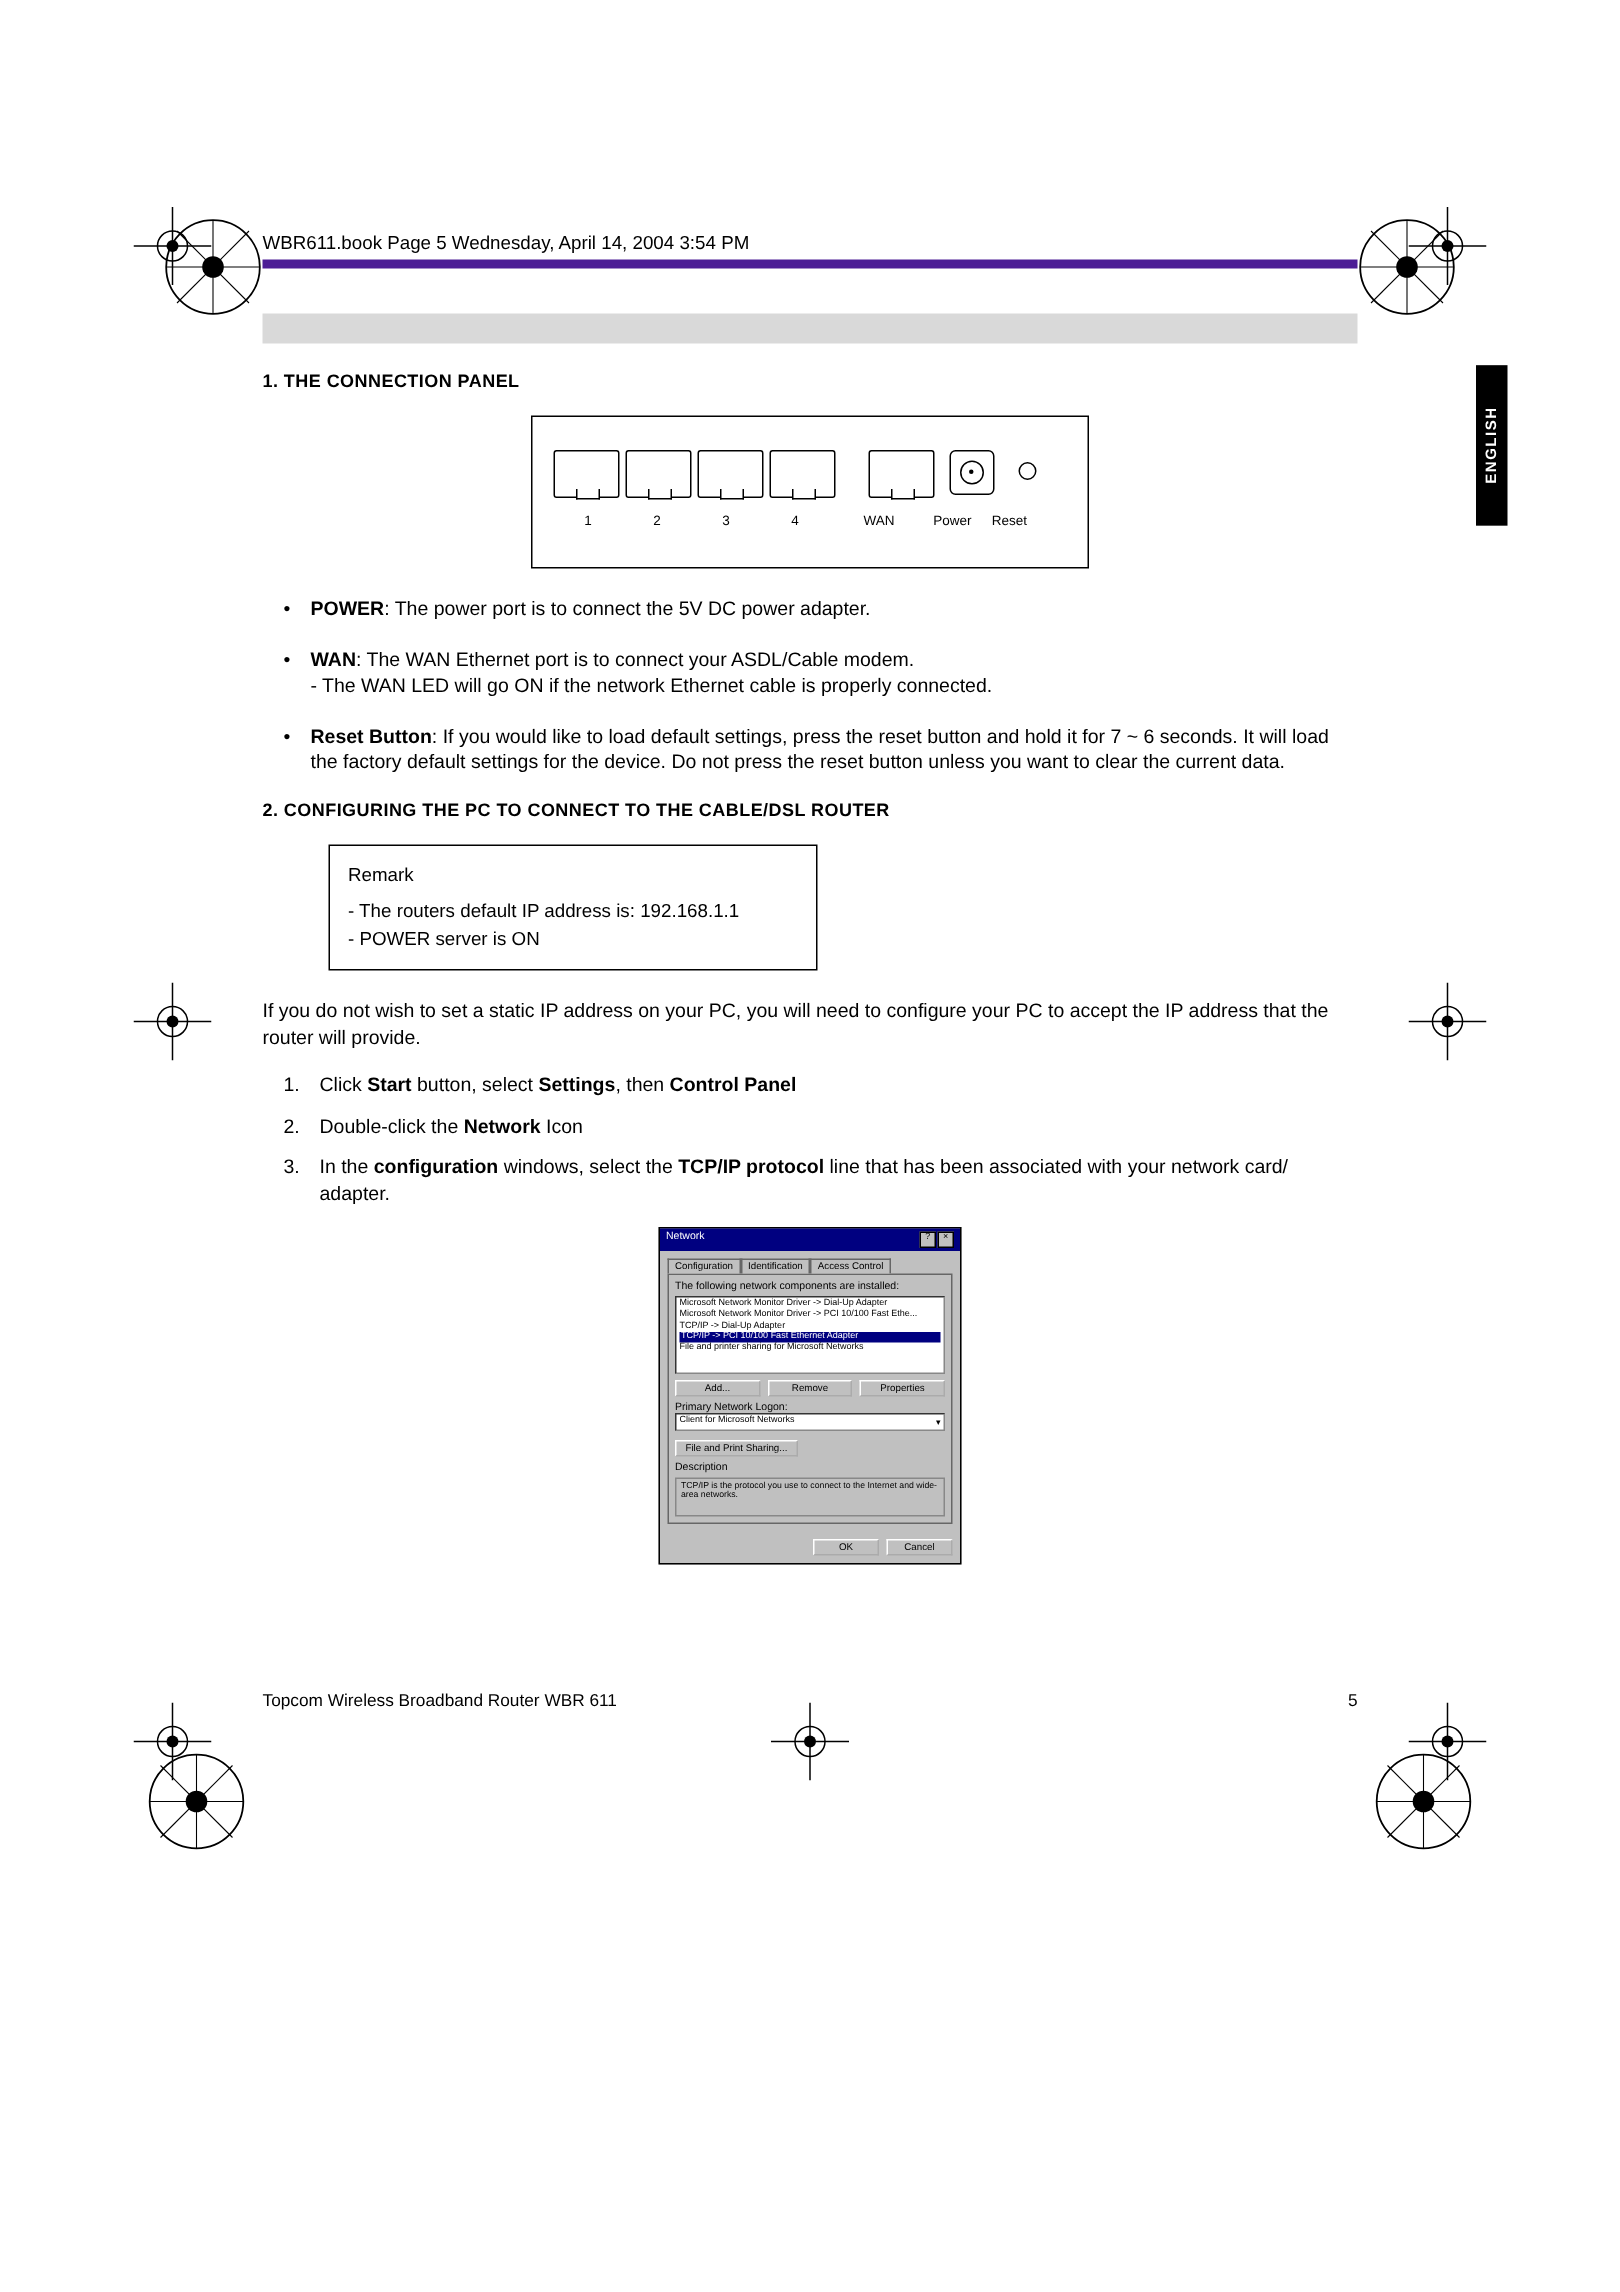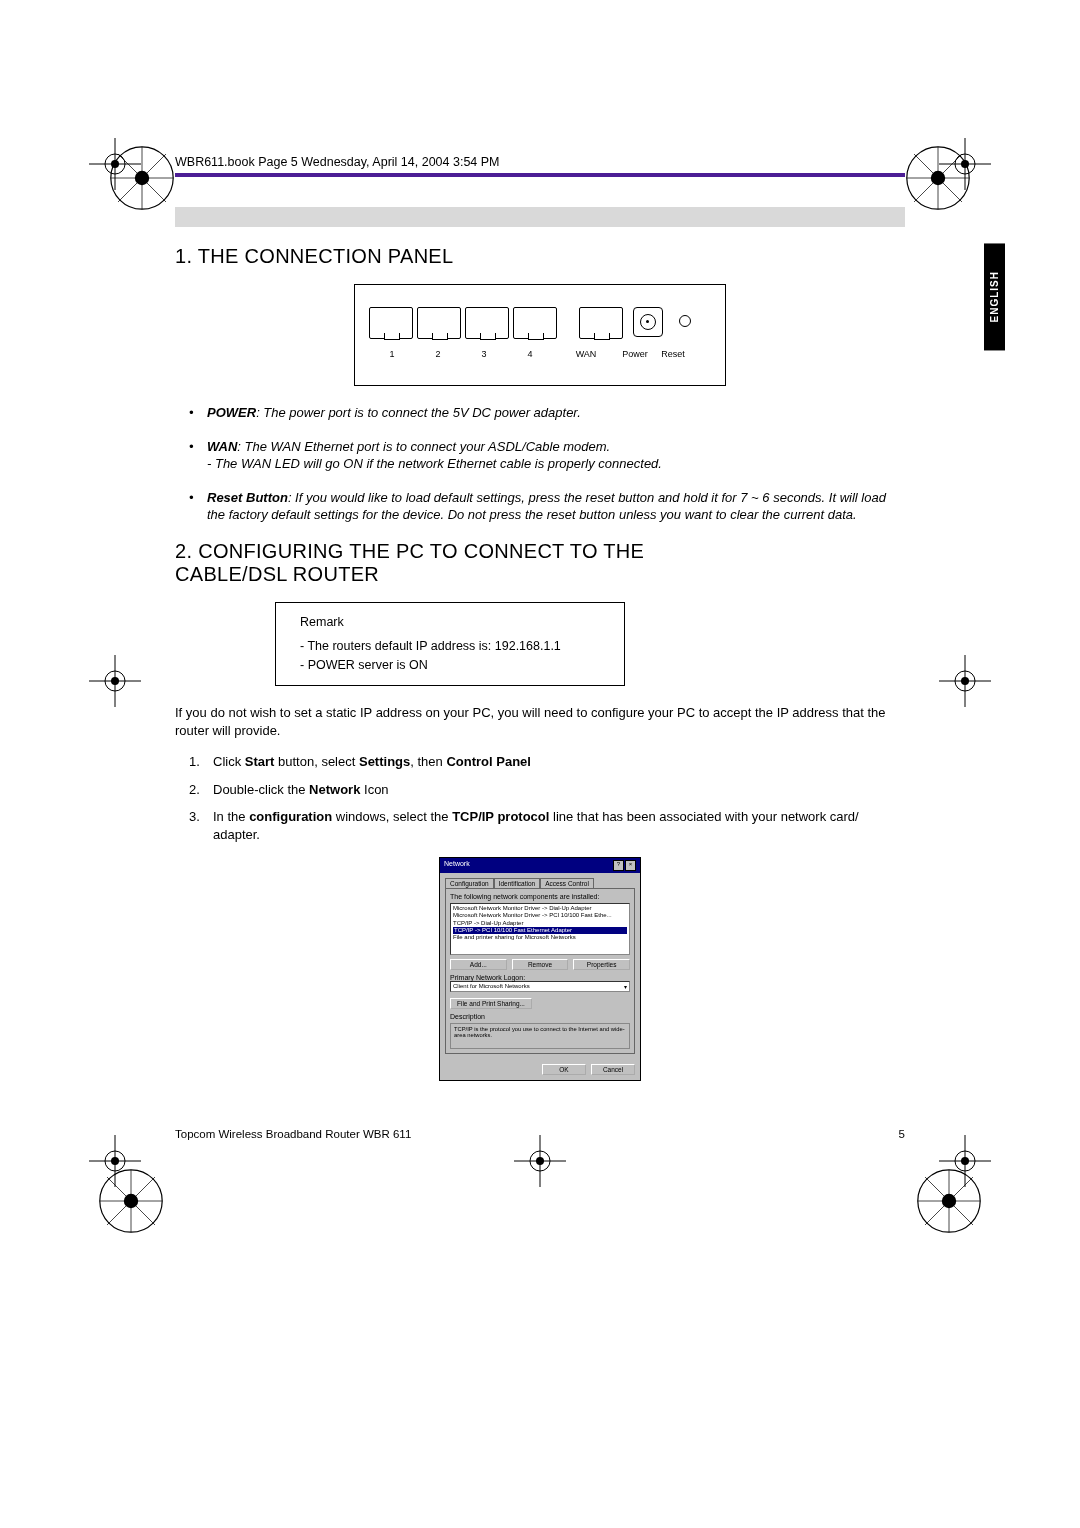--- a/index.html
+++ b/index.html
@@ -14,32 +14,32 @@
     position: relative;
   }
   .page {
     position: absolute;
     left: 175px;
     top: 155px;
     width: 730px;
   }
   .print-header {
     font-size: 12.5px;
-    border-bottom: 4px solid #4c1d95;
+    border-bottom: 6px solid #4c1d95;
     padding-bottom: 4px;
     margin-bottom: 30px;
   }
   .grey-bar {
     background: #d9d9d9;
     height: 20px;
     margin-bottom: 18px;
   }
   .section-title {
-    font-weight: normal;
-    font-size: 20px;
+    font-weight: bold;
+    font-size: 12px;
     margin: 10px 0 16px 0;
     letter-spacing: 0.3px;
   }
   .lang-tab {
     position: absolute;
     right: -100px;
     top: 88px;
     background: #000;
     color: #fff;
     font-size: 10px;
@@ -144,28 +144,28 @@
   }
   .panel-labels {
     position: absolute;
     top: 64px;
     left: 14px;
     width: 340px;
     font-size: 9px;
     display: flex;
   }
   .plabel { text-align: center; }
-  .bullet-list { margin: 0 0 0 14px; padding: 0; list-style: none; font-style: italic; }
+  .bullet-list { margin: 0 0 0 14px; padding: 0; list-style: none; }
   .bullet-list > li { position: relative; margin-bottom: 16px; padding-left: 18px; line-height: 1.35; }
   .bullet-list > li::before { content: "•"; position: absolute; left: 0; top: 0; }
   .remark-box {
     border: 1px solid #000;
     width: 300px;
-    margin: 6px 0 18px 100px;
-    padding: 10px 24px;
+    margin: 6px 0 18px 44px;
+    padding: 10px 12px;
     font-size: 12.5px;
     line-height: 1.5;
   }
   .para { margin-bottom: 14px; line-height: 1.35; }
   .ol { margin: 0 0 0 14px; padding: 0; list-style: none; counter-reset: step; }
   .ol > li { counter-increment: step; position: relative; padding-left: 24px; margin-bottom: 10px; line-height: 1.35; }
   .ol > li::before { content: counter(step) "."; position: absolute; left: 0; top: 0; }
   .dialog {
     width: 200px;
     margin: 14px auto 0 auto;

